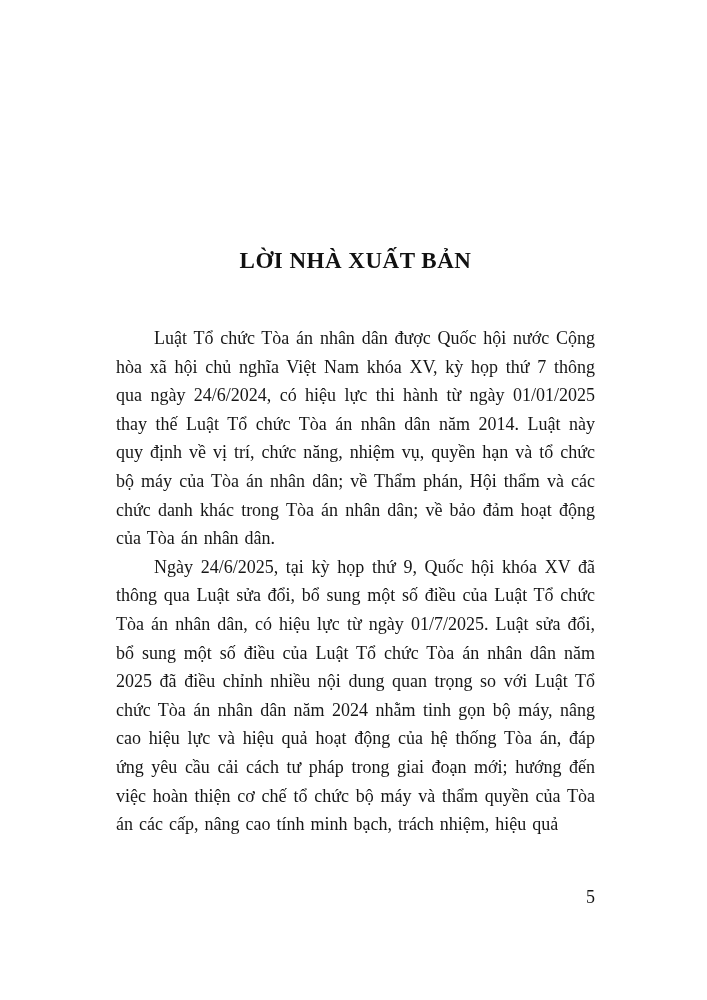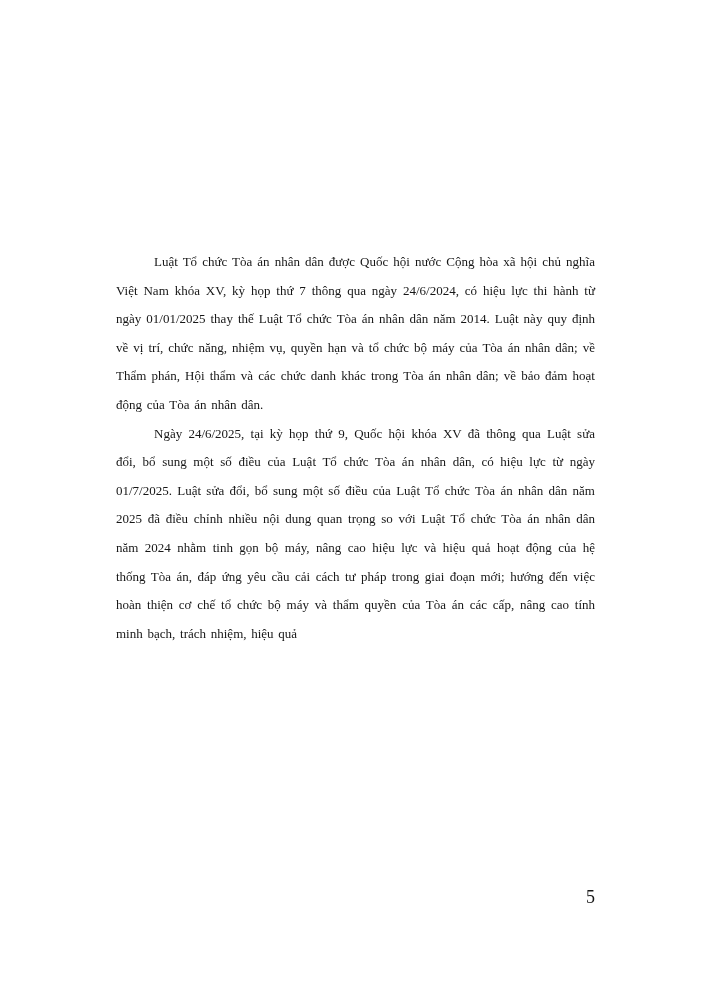--- a/index.html
+++ b/index.html
@@ -22,38 +22,39 @@
   .page-title {
     margin: 0 0 50px 0;
     text-align: center;
     font-size: 23px;
     font-weight: bold;
     letter-spacing: 0.5px;
     color: #111111;
   }
   .body-paragraph {
     margin: 0;
-    font-size: 13px;
+    font-size: 18px;
     line-height: 28.6px;
     text-align: justify;
     text-indent: 38px;
     word-spacing: 1.5px;
     color: #161616;
   }
   .page-number {
     position: absolute;
     right: 112px;
     bottom: 92px;
     font-size: 18px;
     color: #161616;
   }
 </style>
 </head>
 <body>
 
 <div class="book-page">
+  <h1 class="page-title">LỜI NHÀ XUẤT BẢN</h1>
 
   <p class="body-paragraph">Luật Tổ chức Tòa án nhân dân được Quốc hội nước Cộng hòa xã hội chủ nghĩa Việt Nam khóa XV, kỳ họp thứ 7 thông qua ngày 24/6/2024, có hiệu lực thi hành từ ngày 01/01/2025 thay thế Luật Tổ chức Tòa án nhân dân năm 2014. Luật này quy định về vị trí, chức năng, nhiệm vụ, quyền hạn và tổ chức bộ máy của Tòa án nhân dân; về Thẩm phán, Hội thẩm và các chức danh khác trong Tòa án nhân dân; về bảo đảm hoạt động của Tòa án nhân dân.</p>
 
   <p class="body-paragraph">Ngày 24/6/2025, tại kỳ họp thứ 9, Quốc hội khóa XV đã thông qua Luật sửa đổi, bổ sung một số điều của Luật Tổ chức Tòa án nhân dân, có hiệu lực từ ngày 01/7/2025. Luật sửa đổi, bổ sung một số điều của Luật Tổ chức Tòa án nhân dân năm 2025 đã điều chỉnh nhiều nội dung quan trọng so với Luật Tổ chức Tòa án nhân dân năm 2024 nhằm tinh gọn bộ máy, nâng cao hiệu lực và hiệu quả hoạt động của hệ thống Tòa án, đáp ứng yêu cầu cải cách tư pháp trong giai đoạn mới; hướng đến việc hoàn thiện cơ chế tổ chức bộ máy và thẩm quyền của Tòa án các cấp, nâng cao tính minh bạch, trách nhiệm, hiệu quả</p>
 
   <div class="page-number">5</div>
 </div>
 
 </body></html>

